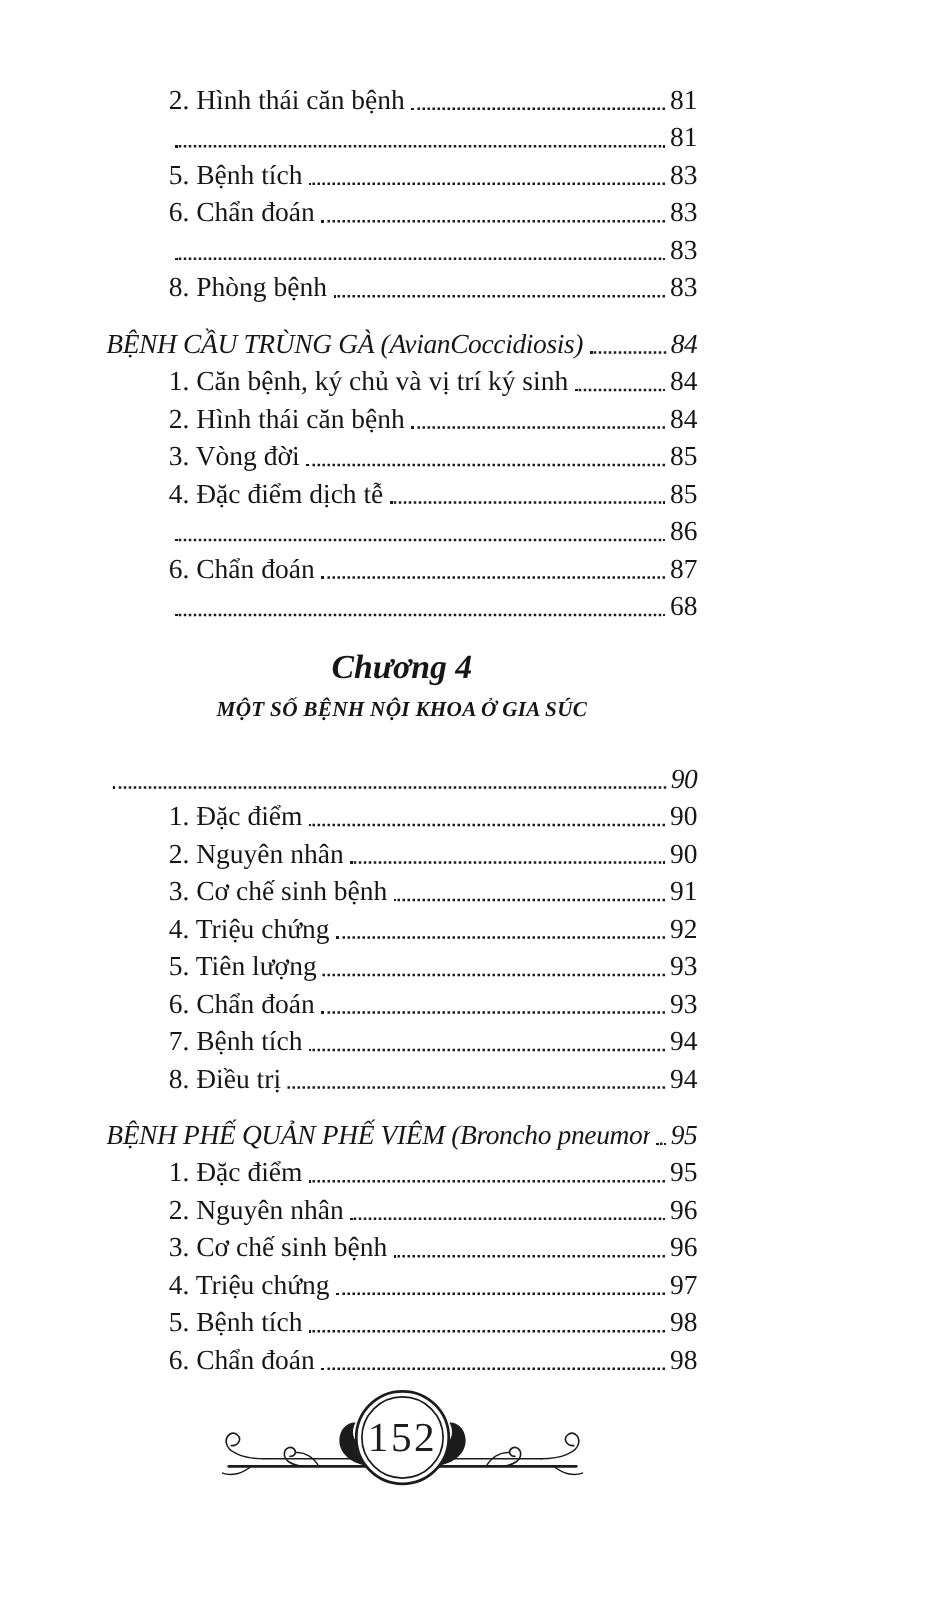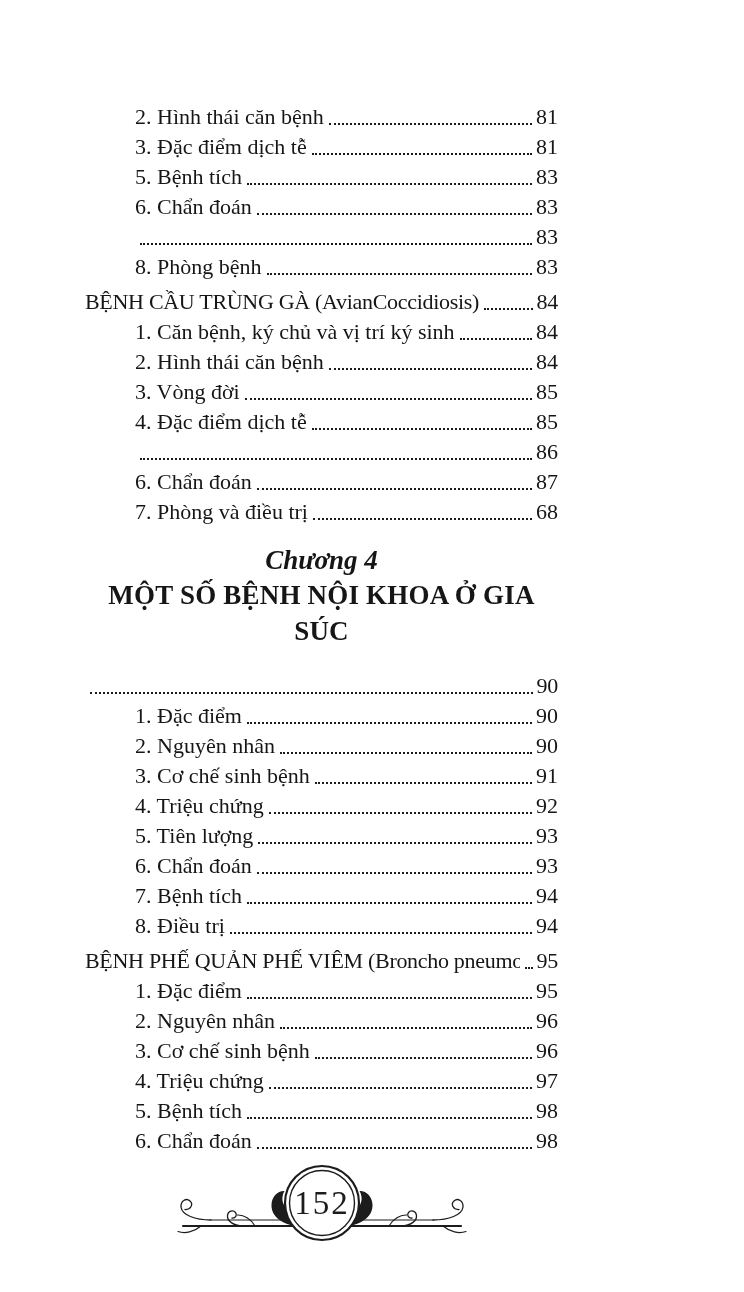--- a/index.html
+++ b/index.html
@@ -11,35 +11,36 @@
     height: 1292px;
     background: #ffffff;
     color: #161616;
     font-family: "Liberation Serif", "DejaVu Serif", serif;
     overflow: hidden;
   }
   .page {
     box-sizing: border-box;
     width: 644px;
     height: 1292px;
-    padding: 102px 86px 0 85px;
+    padding: 65px 86px 0 85px;
   }
   .toc-row {
     display: flex;
     align-items: baseline;
     font-size: 22px;
     line-height: 30px;
     white-space: nowrap;
   }
   .toc-row.sub {
     padding-left: 50px;
   }
   .toc-row.section {
-    margin-top: 5px;
+    margin-top: 15px;
     letter-spacing: -0.3px;
+    font-style: italic;
   }
   .toc-label {
     flex: 0 1 auto;
     overflow: hidden;
   }
   .leader {
     flex: 1 1 8px;
     min-width: 8px;
     align-self: flex-end;
     margin: 0 4px 7px 5px;
@@ -54,43 +55,43 @@
     margin-top: 16px;
     margin-bottom: 22px;
   }
   .chapter-kicker {
     font-size: 27px;
     font-weight: bold;
     font-style: italic;
     line-height: 34px;
   }
   .chapter-title {
-    font-size: 27px;
+    font-size: 17px;
     font-weight: bold;
     line-height: 36px;
     letter-spacing: 0.2px;
+    font-style: italic;
   }
   .footer {
     margin-top: 6px;
     display: flex;
     justify-content: center;
   }
 </style>
 </head>
 <body>
 
 <div class="page">
   <div id="toc">
       <div class="toc-row sub">
         <span class="toc-label">2. Hình thái căn bệnh</span>
         <span class="leader"></span>
         <span class="pagenum">81</span>
       </div>
       <div class="toc-row sub">
-        <span class="toc-label">3. Đặc điểm dịch tễ</span>
         <span class="leader"></span>
         <span class="pagenum">81</span>
       </div>
       <div class="toc-row sub">
         <span class="toc-label">5. Bệnh tích</span>
         <span class="leader"></span>
         <span class="pagenum">83</span>
       </div>
       <div class="toc-row sub">
         <span class="toc-label">6. Chẩn đoán</span>
@@ -134,21 +135,20 @@
       <div class="toc-row sub">
         <span class="leader"></span>
         <span class="pagenum">86</span>
       </div>
       <div class="toc-row sub">
         <span class="toc-label">6. Chẩn đoán</span>
         <span class="leader"></span>
         <span class="pagenum">87</span>
       </div>
       <div class="toc-row sub">
-        <span class="toc-label">7. Phòng và điều trị</span>
         <span class="leader"></span>
         <span class="pagenum">68</span>
       </div>
       <div class="chapter-heading">
         <div class="chapter-kicker">Chương 4</div>
         <div class="chapter-title">MỘT SỐ BỆNH NỘI KHOA Ở GIA SÚC</div>
       </div>
       <div class="toc-row section">
         <span class="leader"></span>
         <span class="pagenum">90</span>

